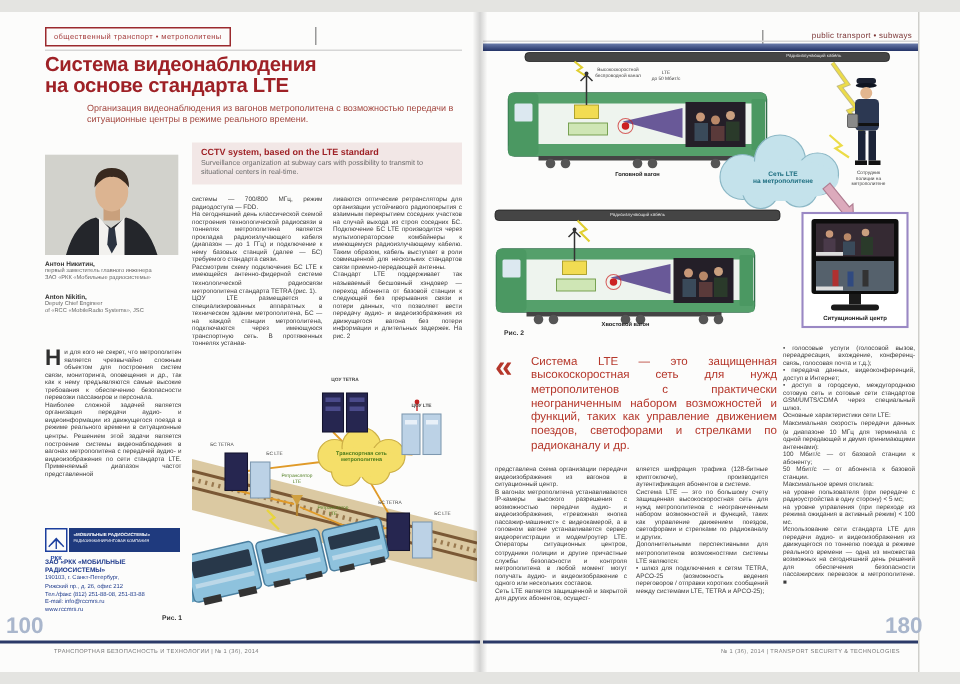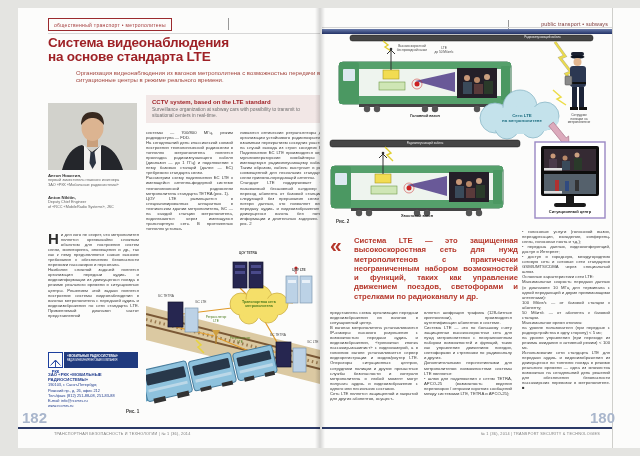--- a/index.html
+++ b/index.html
@@ -18,40 +18,40 @@
   .cap-name{color:#333;font-weight:bold;font-size:4.3px;line-height:5px;}
   .cap-sub{color:#666;font-size:3.8px;line-height:4.6px;}
   .bodytxt{font-size:4.25px;line-height:5.05px;color:#3b3b3b;text-align:justify;overflow:hidden;}
   .dropcap{float:left;font-size:15px;line-height:13px;font-weight:bold;color:#2f2f2f;padding:0 2px 0 0;}
   .lbl{color:#444;font-size:3.2px;line-height:3.7px;text-align:center;}
   .green{color:#4a7a1a;}
   .cloud-lbl{font-weight:bold;font-size:3.6px;line-height:4.2px;}
   .cable-lbl{color:#e6e6e6;font-size:3px;line-height:3.2px;text-align:center;}
   .fig-cap{font-weight:bold;font-size:4.5px;color:#333;}
   .quote-mark{color:#b5372b;font-size:21px;line-height:18px;font-weight:bold;}
-  .quote-text{color:#b5372b;font-size:7.7px;line-height:9.3px;font-weight:bold;text-align:justify;}
+  .quote-text{color:#b5372b;font-size:7.7px;line-height:9.3px;font-weight:normal;text-align:justify;}
   .cloud2-lbl{color:#1d6e80;font-weight:bold;font-size:4.4px;line-height:5.2px;text-align:center;}
   .train-lbl{color:#222;font-weight:bold;font-size:3.8px;text-align:center;}
   .mon-lbl{color:#222;font-weight:bold;font-size:4px;text-align:center;}
   .navy{color:#1e3a8c;}
   .co-line{font-size:3.9px;line-height:5.2px;}
   .co-name{font-weight:bold;font-size:4.3px;line-height:5.2px;}
   .logo-box{background:#1f3a7e;color:#fff;font-size:3px;line-height:3.6px;font-weight:bold;padding:3px 2px 0 3px;}
   .pagenum{color:#a9b6cc;font-weight:bold;font-size:15px;}
   .footer-rule{border-top:2px solid #2b3a68;}
   .footer-txt{color:#7a7a7a;font-size:3.8px;letter-spacing:.25px;}
   .band{background:linear-gradient(180deg,#6a7cab,#233266);}
   .gutter{background:linear-gradient(90deg,rgba(0,0,0,0),rgba(0,0,0,.16),rgba(0,0,0,0));}
 </style>
 </head>
 <body>
 
 <div id="sheet">
 
-  <div class="page" style="left:18px;padding-left:43px;">
+  <div class="page" style="left:0;padding-left:43px;">
 
     <div class="abs hdr-box" style="left:30px;top:10px;">общественный транспорт • метрополитены</div>
     <div class="abs" style="left:210px;top:10px;height:12px;border-left:1px solid #999;"></div>
     <div class="abs" style="left:30px;top:24.5px;width:278px;border-top:1px solid #d6d6d6;"></div>
 
     <div class="abs title" style="left:30px;top:28px;">Система видеонаблюдения</div>
     <div class="abs title" style="left:30px;top:42px;text-align:center;">на основе стандарта LTE</div>
     <div class="abs lede" style="left:58px;top:62px;width:248px;">Организация видеонаблюдения из вагонов метрополитена с возможностью передачи в ситуационные центры в режиме реального времени.</div>
 
     <div class="abs" style="left:30px;top:95px;width:89px;height:67px;">
@@ -200,21 +200,21 @@
         </div>
       </div>
       <div class="navy co-name" style="margin-top:4px;">ЗАО «РКК «МОБИЛЬНЫЕ РАДИОСИСТЕМЫ»</div>
       <div class="navy co-line">190103, г. Санкт-Петербург,</div>
       <div class="navy co-line">Рижский пр., д. 26, офис 212</div>
       <div class="navy co-line">Тел./факс (812) 251-88-08, 251-83-88</div>
       <div class="navy co-line">E-mail: info@rccmrs.ru</div>
       <div class="navy co-line">www.rccmrs.ru</div>
     </div>
 
-    <div class="abs pagenum" style="left:4px;top:401px;">182</div>
+    <div class="abs pagenum" style="left:4px;top:401px;">100</div>
     <div class="abs footer-rule" style="left:0;top:419px;width:320px;"></div>
     <div class="abs footer-txt" style="left:36px;top:424px;width:270px;">ТРАНСПОРТНАЯ БЕЗОПАСНОСТЬ И ТЕХНОЛОГИИ   |   № 1 (36), 2014</div>
   </div>
 
   <div class="page" style="left:320px;">
 
     <div class="abs" style="left:188px;top:12px;height:10px;border-left:1px solid #999;"></div>
     <div class="abs hdr-right" style="left:194px;top:13px;width:94px;text-align:right;">public transport • subways</div>
     <div class="abs" style="left:2px;top:18.5px;width:290px;border-top:1px solid #d6d6d6;"></div>
     <div class="abs band" style="left:2px;top:21px;width:290px;height:5px;"></div>

